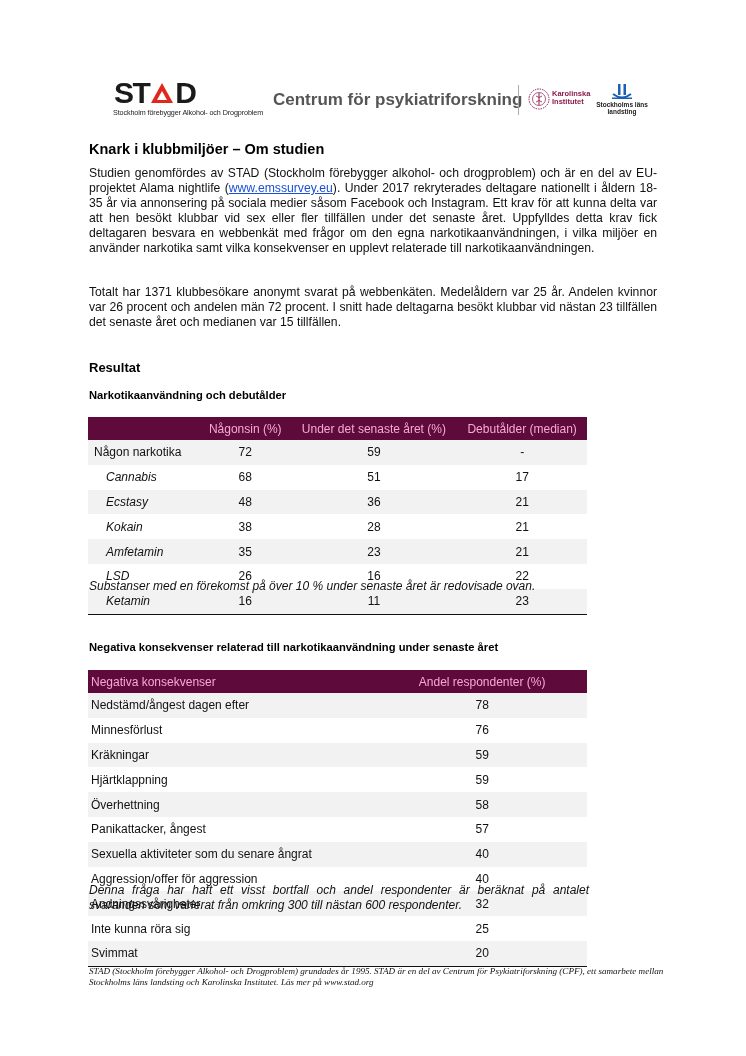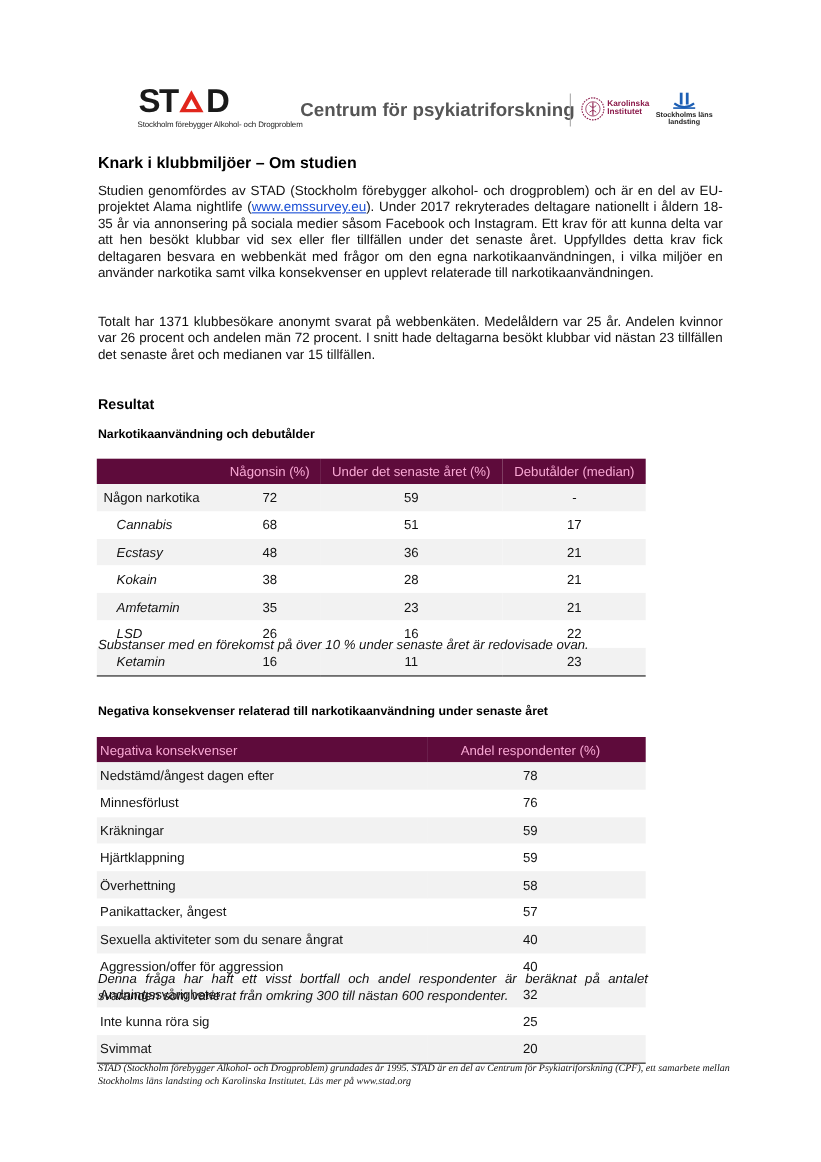--- a/index.html
+++ b/index.html
@@ -4,21 +4,21 @@
 <style>
   html, body { margin: 0; padding: 0; background: #ffffff; }
   body {
     width: 746px; height: 1056px; position: relative; overflow: hidden;
     font-family: "Liberation Sans", sans-serif; color: #000;
   }
   .page { position: absolute; left: 0; top: 0; width: 746px; height: 1056px; }
 
   
   .header { position: absolute; left: 108px; top: 80px; width: 540px; height: 40px; }
-  .stad-logo { position: absolute; left: 16px; top: 0; width: 160px; height: 36px; }
+  .stad-logo { position: absolute; left: 4px; top: 0; width: 160px; height: 36px; }
   .stad-word { position: absolute; left: 2px; top: -2px; font-family: "Liberation Sans", sans-serif;
     font-weight: bold; font-size: 30px; letter-spacing: -1.5px; color: #1a1a1a; line-height: 30px; }
   .stad-word .a-tri { display: inline-block; width: 24px; height: 22px; position: relative; vertical-align: -1px; margin: 0 1px; }
   .stad-tag { position: absolute; left: 1px; top: 28px; font-size: 7.2px; color: #222; white-space: nowrap; letter-spacing: -0.1px; }
   .cpf-title { position: absolute; left: 165px; top: 10px; font-size: 17px; font-weight: bold; color: #555; white-space: nowrap; }
   .hdr-divider { position: absolute; left: 410px; top: 5px; width: 1px; height: 30px; background: #aaa; }
   .ki-logo { position: absolute; left: 420px; top: 6px; width: 62px; height: 28px; }
   .ki-seal { position: absolute; left: 0; top: 2px; width: 22px; height: 22px; }
   .ki-text { position: absolute; left: 24px; top: 4px; font-size: 7.5px; font-weight: bold; color: #8b1a4a; line-height: 8px; }
   .sll-logo { position: absolute; left: 486px; top: 4px; width: 56px; height: 32px; }

